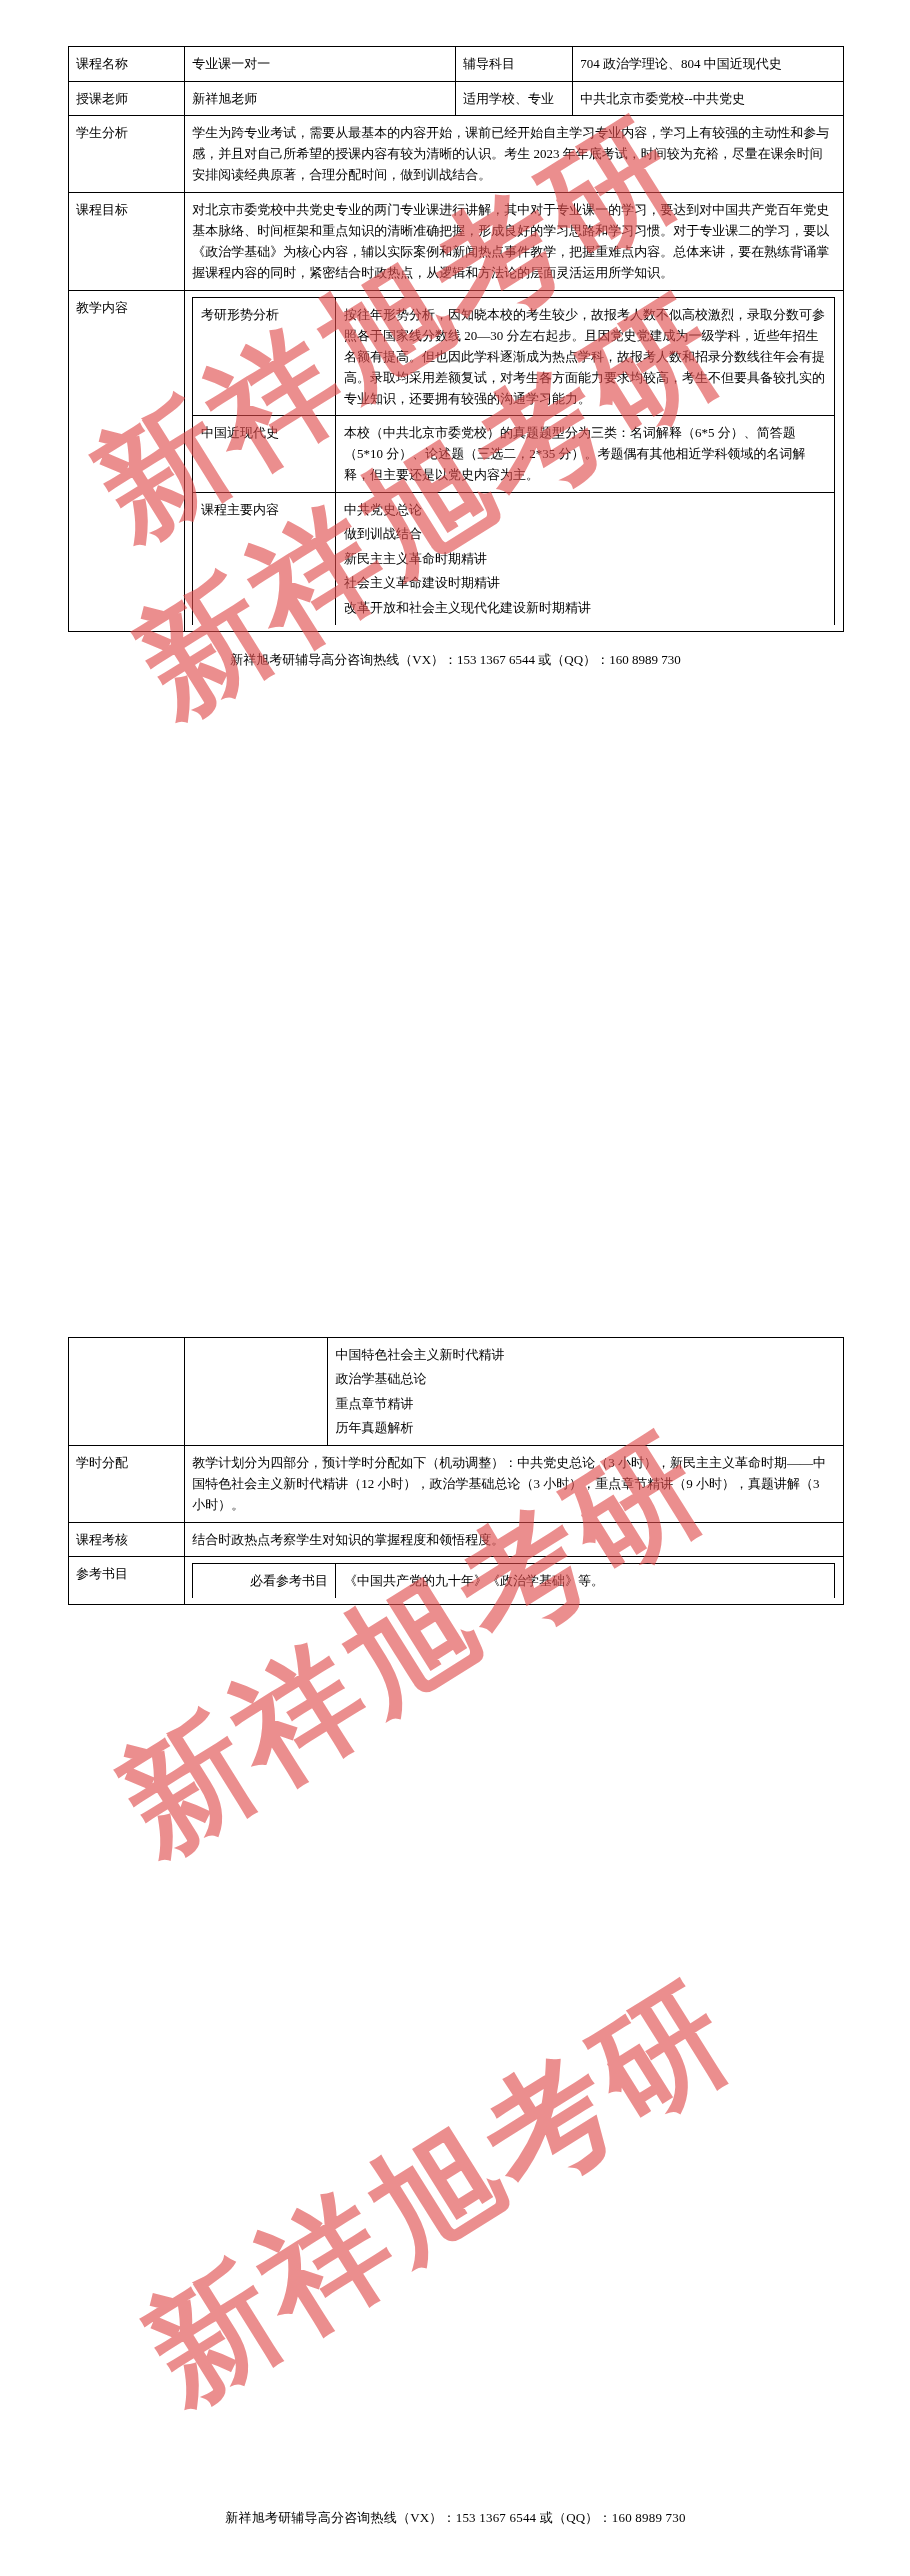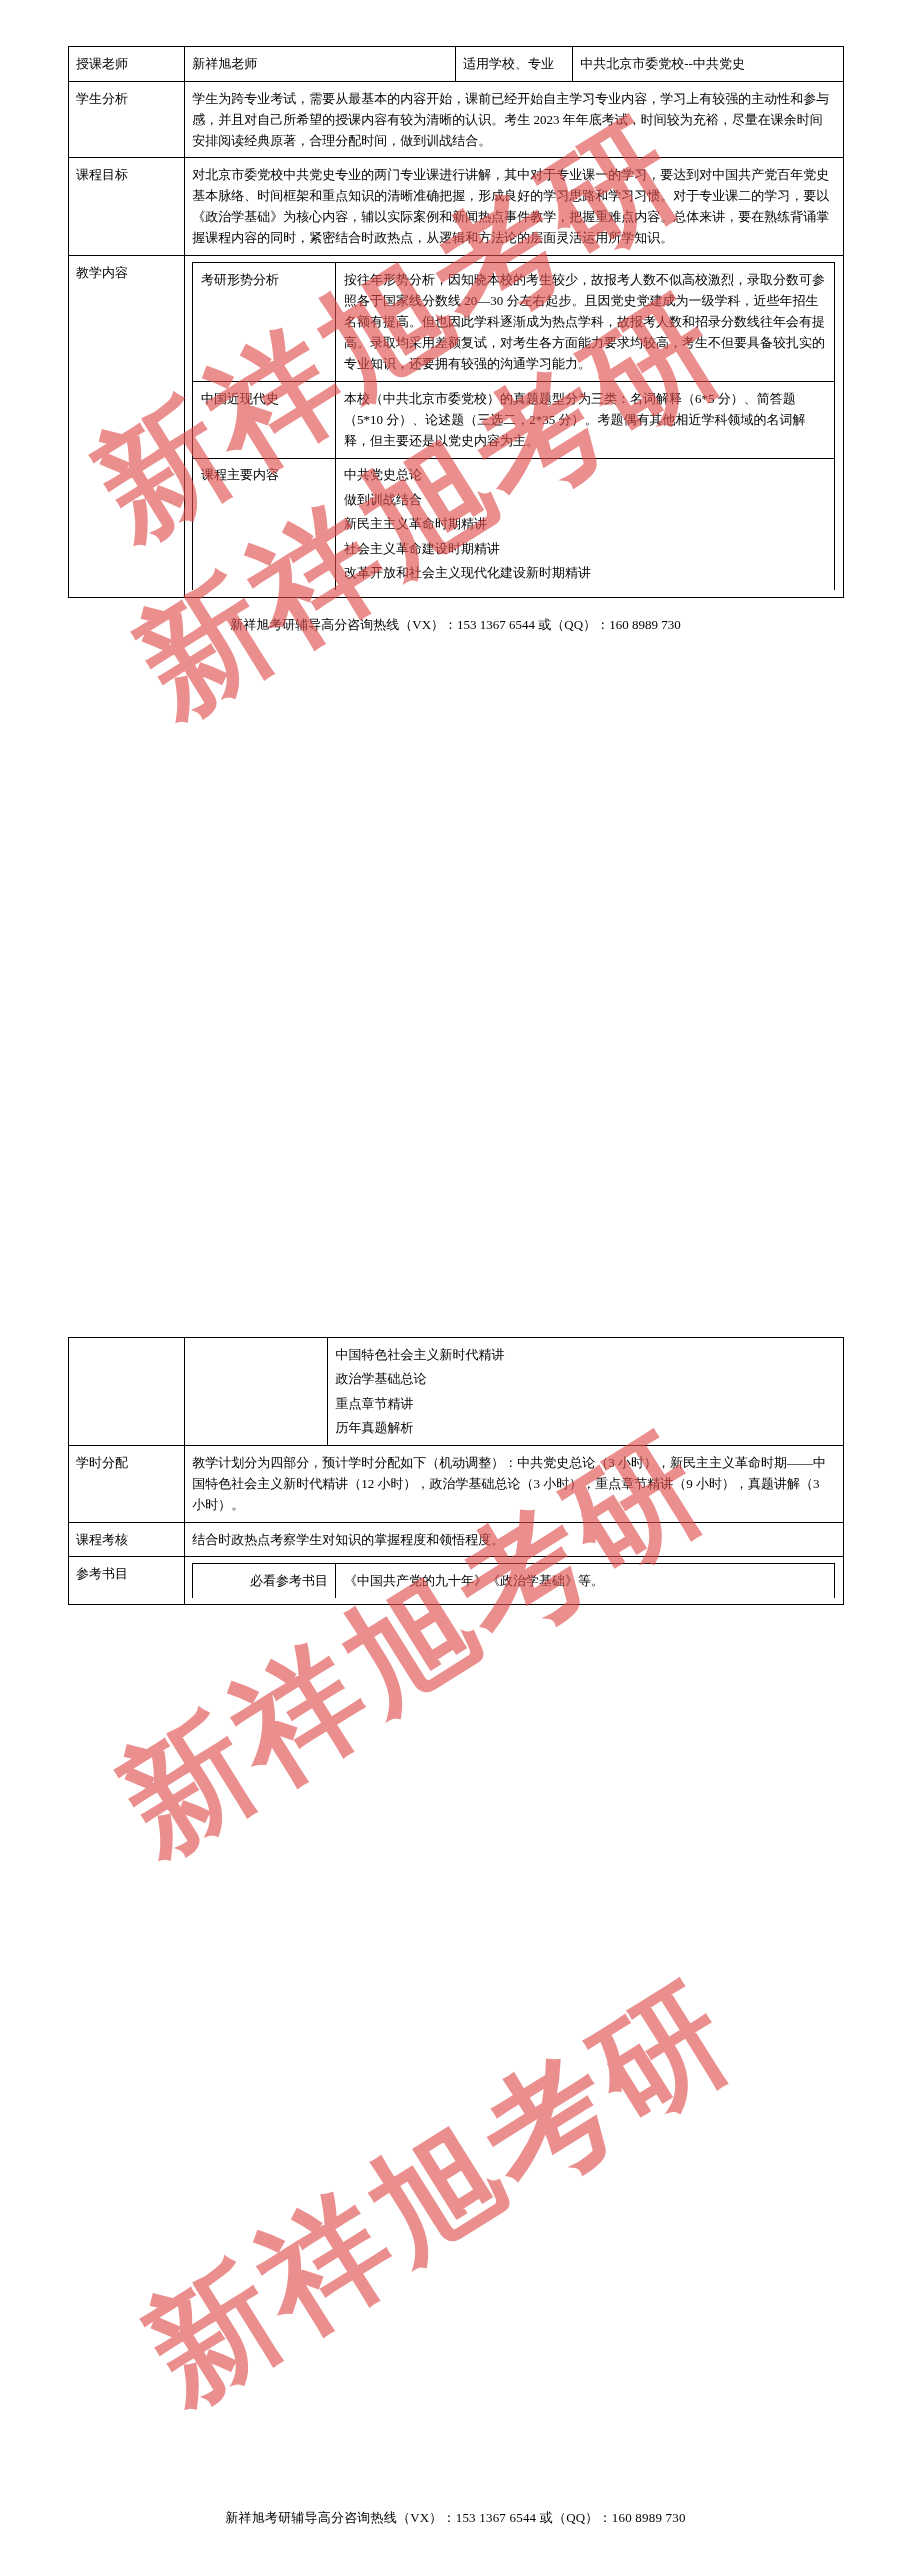--- a/index.html
+++ b/index.html
@@ -111,20 +111,26 @@
 </head>
 <body>
 
 <div class="page page1">
 
   <div style="height:46px"></div>
 
   <table class="doc">
     <tbody>
       <tr>
+        <td class="lbl">课程名称</td>
+        <td>专业课一对一</td>
+        <td class="mid-lbl">辅导科目</td>
+        <td>704 政治学理论、804 中国近现代史</td>
+      </tr>
+      <tr>
         <td class="lbl">授课老师</td>
         <td>新祥旭老师</td>
         <td class="mid-lbl">适用学校、专业</td>
         <td>中共北京市委党校--中共党史</td>
       </tr>
       <tr>
         <td class="lbl">学生分析</td>
         <td colspan="3">学生为跨专业考试，需要从最基本的内容开始，课前已经开始自主学习专业内容，学习上有较强的主动性和参与感，并且对自己所希望的授课内容有较为清晰的认识。考生 2023 年年底考试，时间较为充裕，尽量在课余时间安排阅读经典原著，合理分配时间，做到训战结合。</td>
       </tr>
       <tr>

